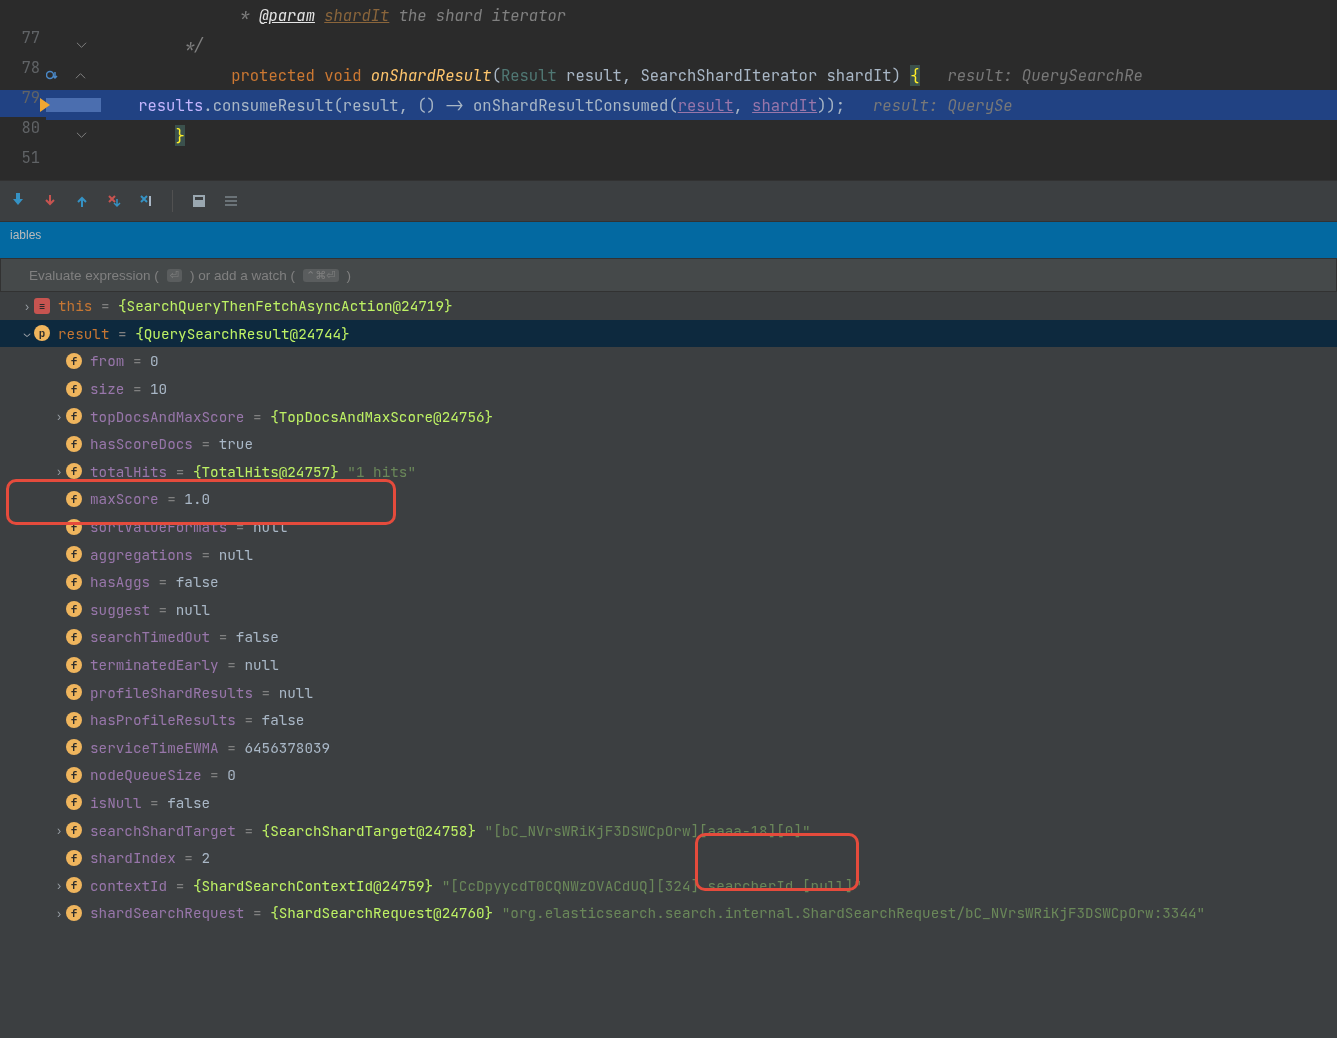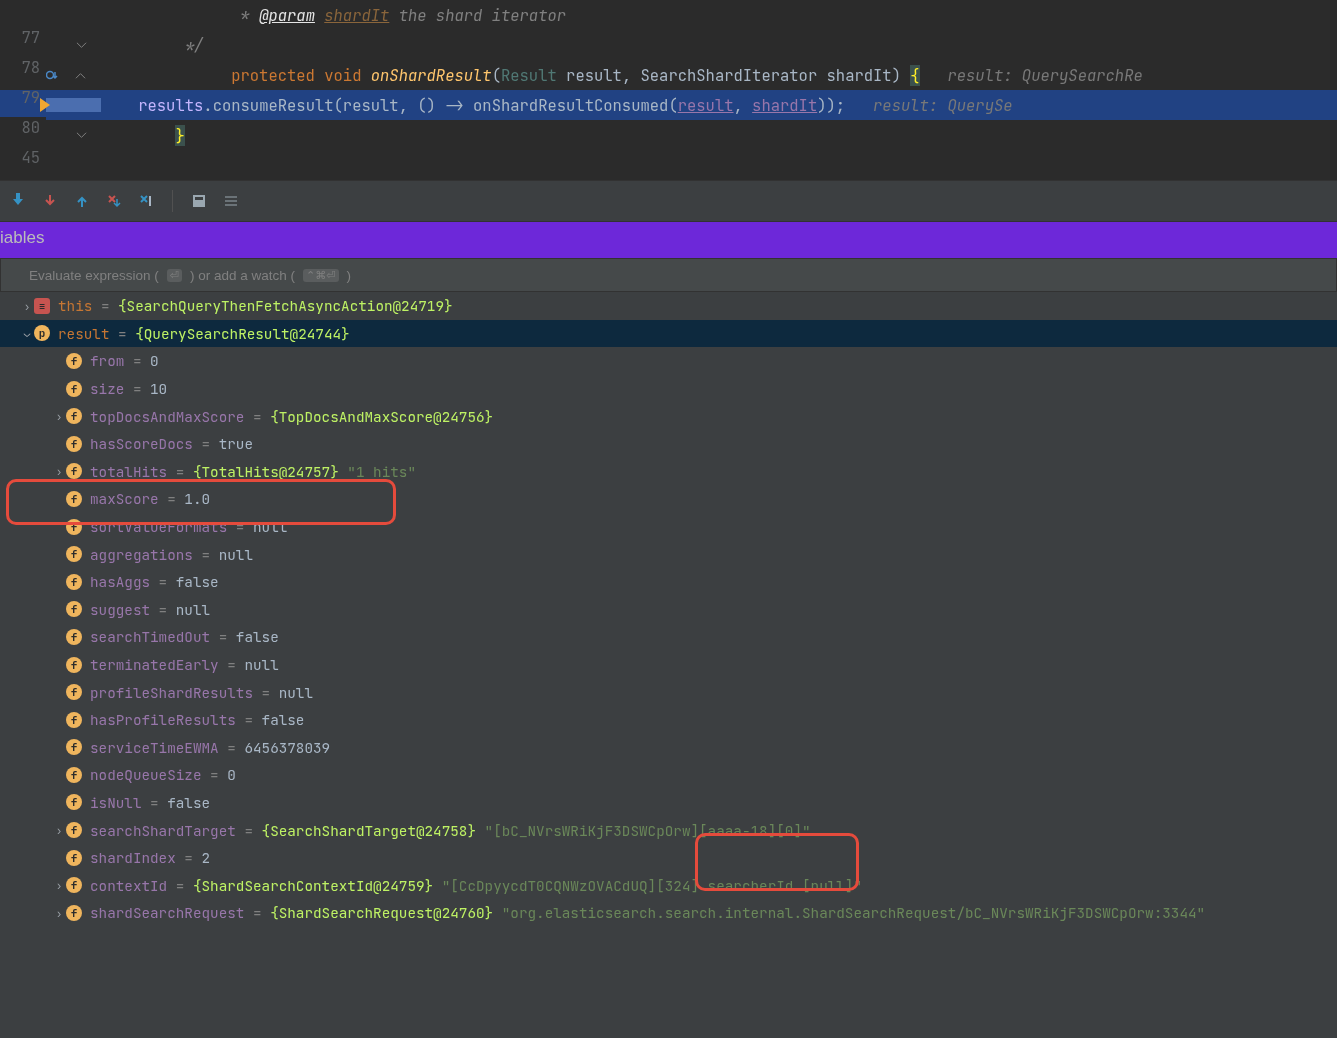--- a/index.html
+++ b/index.html
@@ -72,25 +72,25 @@
     display: flex;
     align-items: center;
     gap: 16px;
     padding: 0 10px;
   }
   .tb-ico { width:16px; height:16px; display:flex; align-items:center; justify-content:center; cursor:pointer;}
   .tb-sep { width:1px; height:22px; background:#515151; margin: 0 2px;}
 
   .tab-row {
     height: 30px;
-    background: #6d28d9;
+    background: #0369a1;
     color: #bbbbbb;
     font-family: -apple-system, "Segoe UI", sans-serif;
-    font-size: 17px;
-    padding: 6px 10px 0 0px;
+    font-size: 12px;
+    padding: 6px 10px 0 10px;
   }
 
   .watch-bar {
     height: 32px;
     background: #45494a;
     border: 1px solid #323232;
     display:flex; align-items:center;
     color:#808080;
     font-family: -apple-system, sans-serif;
     font-size: 13.5px;
@@ -188,21 +188,21 @@
   <div class="ed-row sel-row">
     <span class="ln-col" style="background:#2b2b2b">80</span>
     <span class="gutter-ico" style="background:#4b6eaf">
       <svg width="10" height="14" viewBox="0 0 10 14" style="margin-left:-6px;">
           <path d="M0 0 L10 7 L0 14 Z" fill="#f0a732"></path>
         </svg>
     </span>
     <span class="code-txt">    <span class="c-field">results</span><span class="c-text">.</span><span class="c-text">consumeResult</span><span class="c-text">(result, </span><span class="c-text">() -&gt;</span><span class="c-text"> </span><span class="c-text">onShardResultConsumed</span><span class="c-text">(</span><span class="c-link">result</span><span class="c-text">, </span><span class="c-link">shardIt</span><span class="c-text">));   </span><span class="c-hint">result: QuerySe</span></span>
   </div>
   <div class="ed-row">
-    <span class="ln-col">45</span>
+    <span class="ln-col">51</span>
     <span class="gutter-ico">
       <svg class="fold-icon" viewBox="0 0 12 12" style="margin-left:30px;">
           <path d="M1 3 L6 8 L11 3" stroke="#888" fill="none"></path>
         </svg>
     </span>
     <span class="code-txt"><span>        </span><span class="brace-hl">}</span></span>
   </div>
   <div class="ed-row">
     <span class="ln-col">82</span>
     <span class="gutter-ico"></span>

